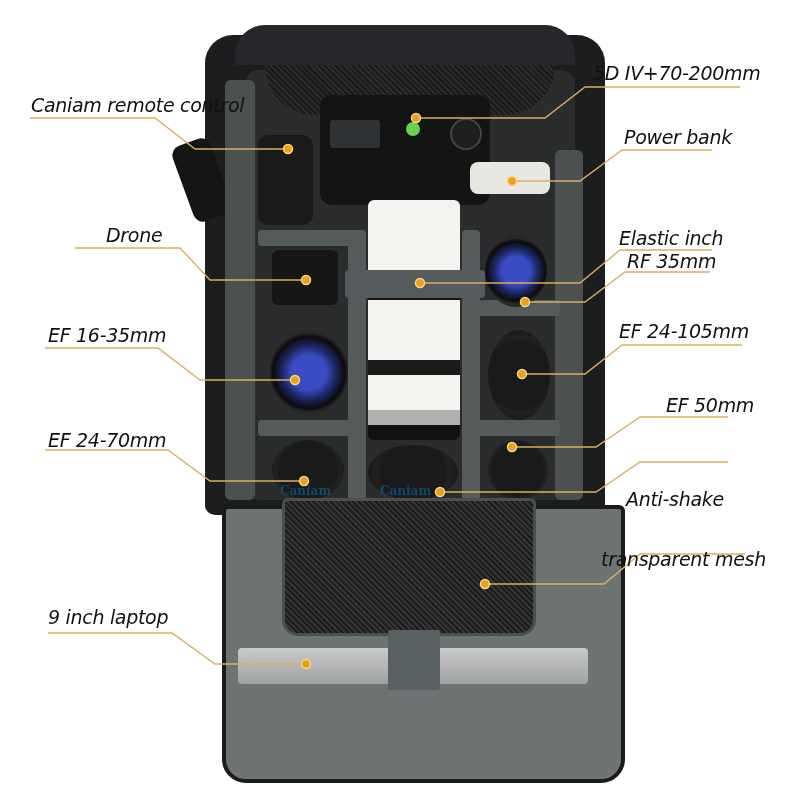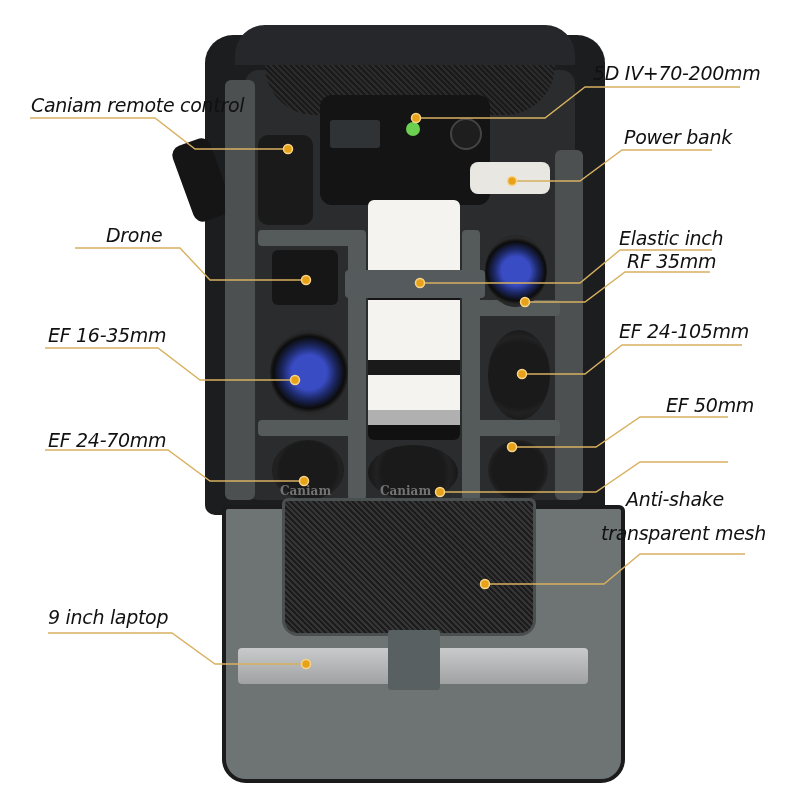--- a/index.html
+++ b/index.html
@@ -23,21 +23,21 @@
   .remote{left:258px;top:135px;width:55px;height:90px;background:#1a1a1a;border-radius:10px;}
   .powerbank{left:470px;top:162px;width:80px;height:32px;background:#e9e7e2;border-radius:8px;}
   .telelens{left:368px;top:200px;width:92px;height:240px;background:linear-gradient(#f4f3ef 0 70px,#151515 70px 100px,#f4f3ef 100px 160px,#1a1a1a 160px 175px,#f4f3ef 175px 210px,#b0b0b0 210px 225px,#111 225px 240px);border-radius:6px;}
   .belt{left:345px;top:270px;width:140px;height:28px;background:#555b5c;border-radius:4px;}
   .lens{border-radius:50%;background:radial-gradient(circle,#3a4cc4 0 30%,#1d2a6b 45%,#0c0c0c 62%,#2a2a2a 70%,#111 100%);}
   .cap{border-radius:50%;background:radial-gradient(circle,#1a1a1a 0 60%,#222 70%,#0e0e0e 100%);}
   .laptop-panel{left:222px;top:505px;width:395px;height:270px;background:#6e7474;border-radius:6px 6px 24px 24px;border:4px solid #1b1b1b;}
   .mesh-flap{left:282px;top:498px;width:248px;height:132px;background:repeating-linear-gradient(45deg,#1c1c1c 0 2px,#353535 2px 4px);border-radius:6px 6px 16px 16px;border:3px solid #4a4f50;}
   .laptop{left:238px;top:648px;width:350px;height:36px;background:linear-gradient(#c9cacc,#9fa1a3);border-radius:4px;}
   .tab{left:388px;top:630px;width:52px;height:60px;background:#586061;border-radius:3px;}
-  .canon-text{position:absolute;color:#737373;font-family:"DejaVu Serif",serif;font-size:12px;font-weight:bold;}
+  .canon-text{position:absolute;color:#0c4a6e;font-family:"DejaVu Serif",serif;font-size:12px;font-weight:bold;}
 </style>
 </head>
 <body>
 
 <div class="shape bag-back"></div>
 <div class="shape bag-top"></div>
 <div class="shape strap"></div>
 <div class="shape inner"></div>
 <div class="shape mesh-top"></div>
 <div class="shape zip-left"></div>
@@ -116,13 +116,13 @@
 <div class="label" style="left:48px;top:410px;margin-top:19px;">EF 24-70mm</div>
 <div class="label" style="left:48px;top:606px;">9 inch laptop</div>
 
 <div class="label" style="left:593px;top:62px;">5D IV+70-200mm</div>
 <div class="label" style="left:624px;top:126px;">Power bank</div>
 <div class="label" style="left:619px;top:227px;">Elastic inch</div>
 <div class="label" style="left:627px;top:250px;font-style:italic;">RF 35mm</div>
 <div class="label" style="left:619px;top:320px;">EF 24-105mm</div>
 <div class="label" style="left:666px;top:394px;">EF 50mm</div>
 <div class="label" style="left:626px;top:488px;">Anti-shake</div>
-<div class="label" style="left:601px;top:522px;">transparent mesh</div>
+<div class="label" style="left:601px;top:548px;">transparent mesh</div>
 
 </body></html>

